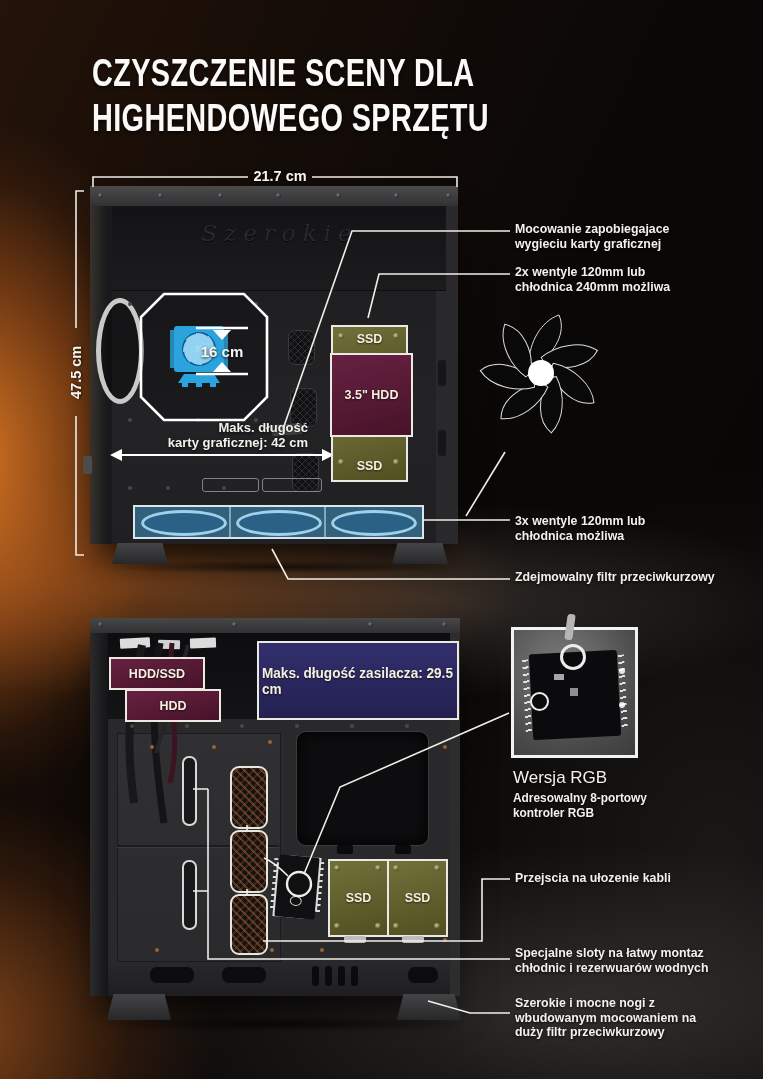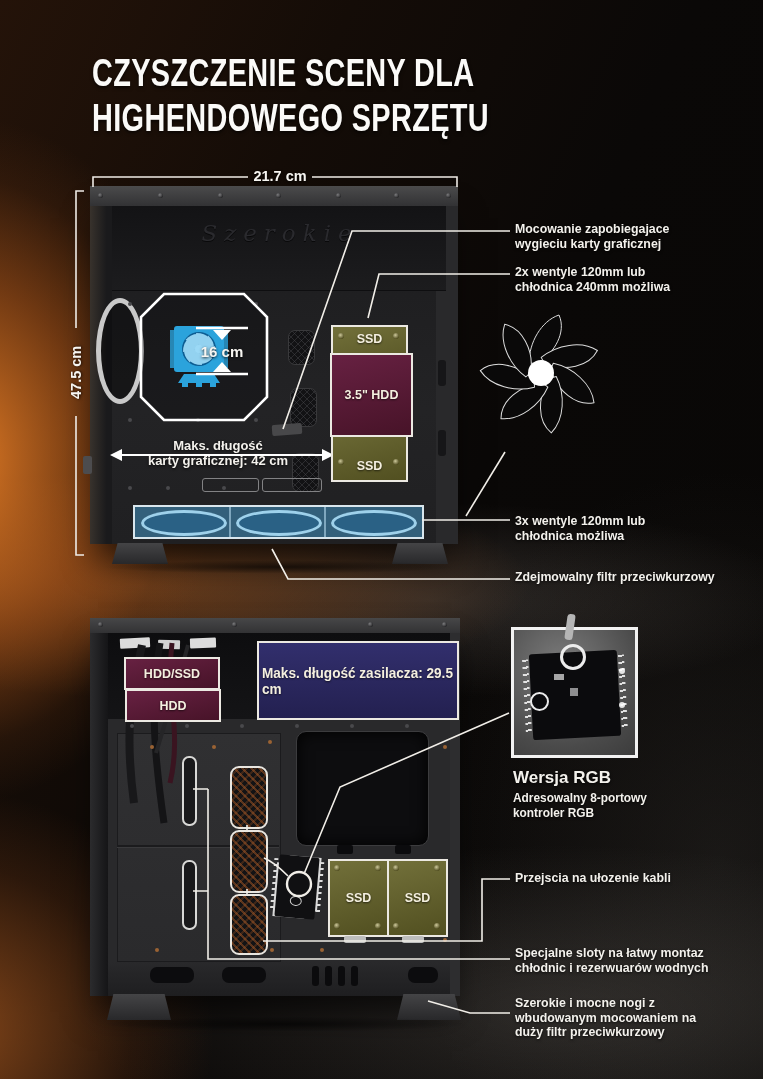--- a/index.html
+++ b/index.html
@@ -135,21 +135,21 @@
   </div>
   <div class="bay maroon" style="left:330px;top:353px;width:79px;height:80px;z-index:3;">
     <span>3.5" HDD</span>
   </div>
   <div class="bay olive" style="left:331px;top:413px;width:73px;height:58px;z-index:2;align-items:flex-end;padding-bottom:7px;">
     <span>SSD</span>
     <span class="bscr" style="left:5px;top:44px;"></span>
     <span class="bscr" style="left:60px;top:44px;"></span>
   </div>
 
-  <div class="ann" style="left:128px;top:439px;width:180px;text-align:center;transform:none;">Maks. długość
+  <div class="ann" style="left:128px;top:421px;width:180px;text-align:right;transform:none;">Maks. długość
 karty graficznej: 42 cm</div>
 
   <div class="abs" style="left:133px;top:505px;width:287px;height:30px;background:rgba(70,160,212,.5);border:2px solid rgba(235,245,250,.9);overflow:hidden;">
     <div class="abs" style="left:6px;top:3px;width:80px;height:20px;border:3px solid rgba(165,215,240,.95);border-radius:50%;background:rgba(30,100,150,.4);"></div>
     <div class="abs" style="left:101px;top:3px;width:80px;height:20px;border:3px solid rgba(165,215,240,.95);border-radius:50%;background:rgba(30,100,150,.4);"></div>
     <div class="abs" style="left:196px;top:3px;width:80px;height:20px;border:3px solid rgba(165,215,240,.95);border-radius:50%;background:rgba(30,100,150,.4);"></div>
     <div class="abs" style="left:94px;top:0;width:2px;height:30px;background:rgba(190,225,245,.55);"></div>
     <div class="abs" style="left:189px;top:0;width:2px;height:30px;background:rgba(190,225,245,.55);"></div>
   </div>
 
@@ -186,21 +186,21 @@
     <div class="abs" style="left:261px;top:348px;width:7px;height:20px;background:#0b0b0d;border-radius:3px;"></div>
   </div>
 
   <svg style="left:108px;top:633px;" width="342" height="220" viewBox="0 0 342 220">
     <path d="M34,12 C24,60 16,95 26,170" stroke="#18181a" stroke-width="8" fill="none"></path>
     <path d="M52,10 C42,70 46,120 56,190" stroke="#141416" stroke-width="7" fill="none"></path>
     <path d="M64,10 C58,60 74,100 62,150" stroke="#3a1420" stroke-width="5" fill="none"></path>
     <path d="M80,12 C70,50 60,80 48,120" stroke="#252527" stroke-width="4" fill="none"></path>
   </svg>
 
-  <div class="bay maroon" style="left:124px;top:657px;width:92px;height:29px;">
+  <div class="bay maroon" style="left:109px;top:657px;width:92px;height:29px;">
     <span>HDD/SSD</span>
   </div>
   <div class="bay maroon" style="left:125px;top:689px;width:92px;height:29px;">
     <span>HDD</span>
   </div>
   <div class="bay" style="left:257px;top:641px;width:198px;height:75px;background:linear-gradient(#322f6d,#232050);font-size:14px;">
     <span style="transform:scaleX(.97);">Maks. długość zasilacza: 29.5 cm</span>
   </div>
 
   <div class="pill" style="left:182px;top:756px;width:11px;height:66px;"></div>
@@ -309,21 +309,21 @@
   <div class="rgbphoto">
     <div class="pcb"></div>
     <div class="abs" style="left:52px;top:-16px;width:8px;height:26px;background:#b5b5b5;border-radius:3px;transform:rotate(8deg);"></div>
     <div class="abs" style="left:46px;top:14px;width:20px;height:20px;border:3px solid #ececec;border-radius:50%;"></div>
     <div class="abs" style="left:16px;top:62px;width:15px;height:15px;border:2.5px solid #ececec;border-radius:50%;"></div>
     <div class="abs" style="left:40px;top:44px;width:10px;height:6px;background:#e8e8e8;opacity:.7;"></div>
     <div class="abs" style="left:56px;top:58px;width:8px;height:8px;background:#e8e8e8;opacity:.6;"></div>
     <div class="abs" style="left:105px;top:38px;width:6px;height:6px;background:#fff;border-radius:50%;opacity:.85;"></div>
     <div class="abs" style="left:105px;top:72px;width:6px;height:6px;background:#fff;border-radius:50%;opacity:.85;"></div>
   </div>
-  <div class="abs" style="left:513px;top:768px;font-size:17px;font-weight:bold;text-shadow:0 1px 3px rgba(0,0,0,.8);">Wersja RGB</div>
+  <div class="abs" style="left:513px;top:768px;font-size:17px;font-weight:normal;text-shadow:0 1px 3px rgba(0,0,0,.8);">Wersja RGB</div>
   <div class="ann" style="left:513px;top:791px;font-weight:bold;font-size:12.5px;line-height:14.5px;">Adresowalny 8-portowy
 kontroler RGB</div>
 
   <div class="ann" style="left:515px;top:871px;">Przejscia na ułozenie kabli</div>
   <div class="ann" style="left:515px;top:946px;">Specjalne sloty na łatwy montaz
 chłodnic i rezerwuarów wodnych</div>
   <div class="ann" style="left:515px;top:996px;">Szerokie i mocne nogi z
 wbudowanym mocowaniem na
 duży filtr przeciwkurzowy</div>
 

